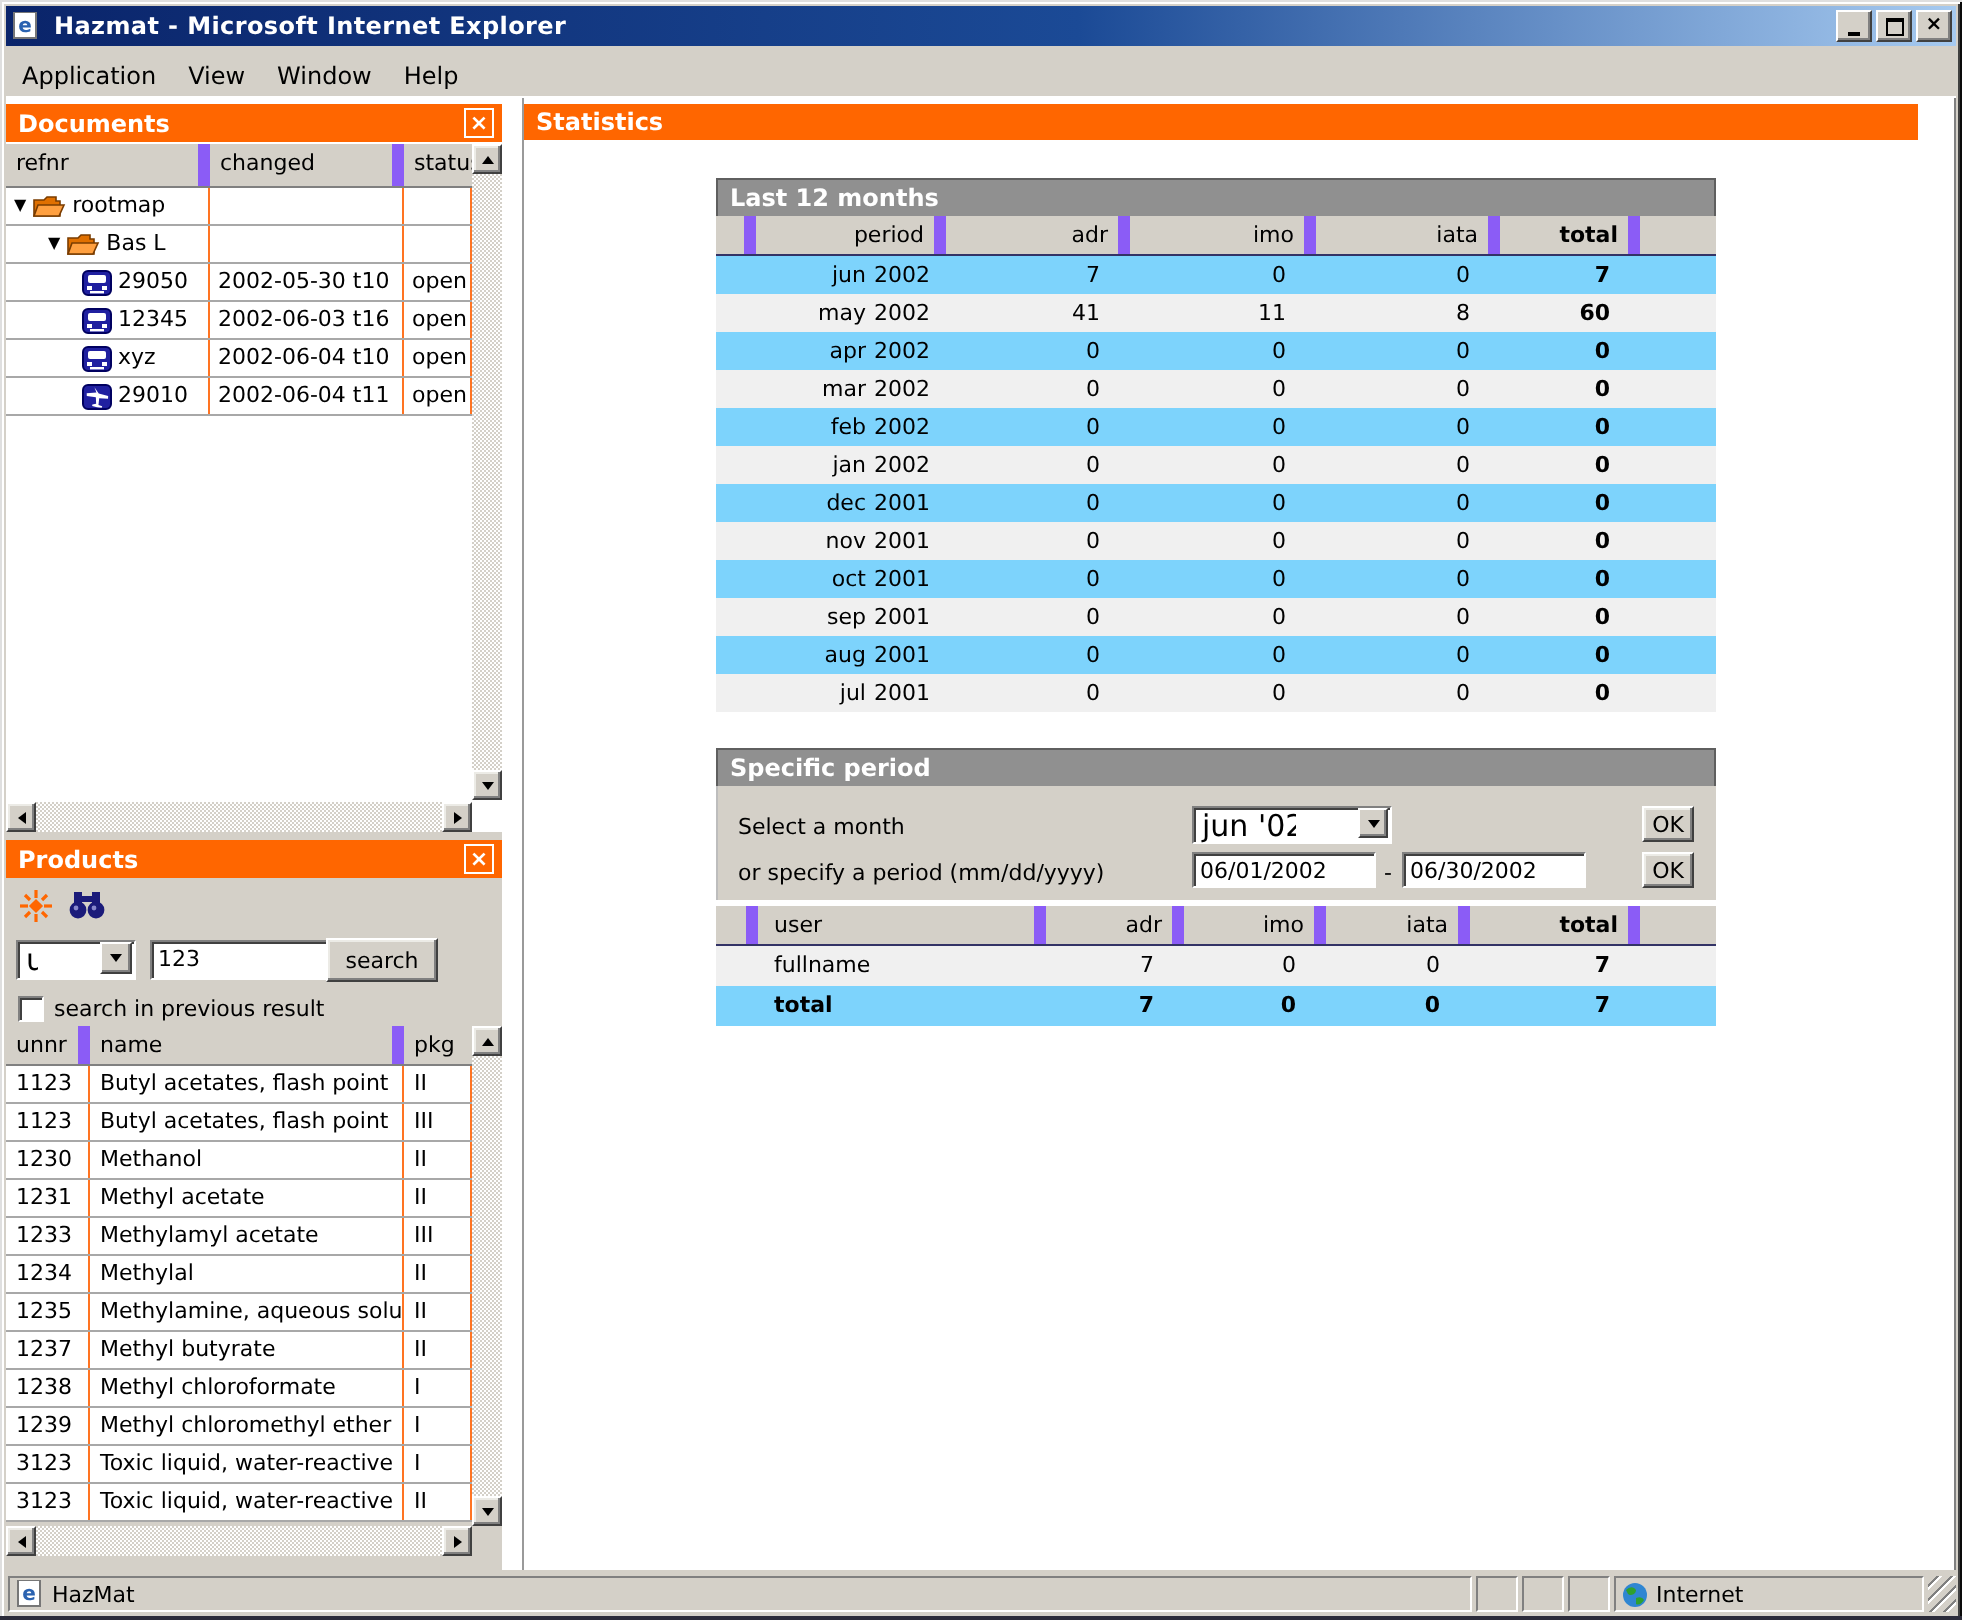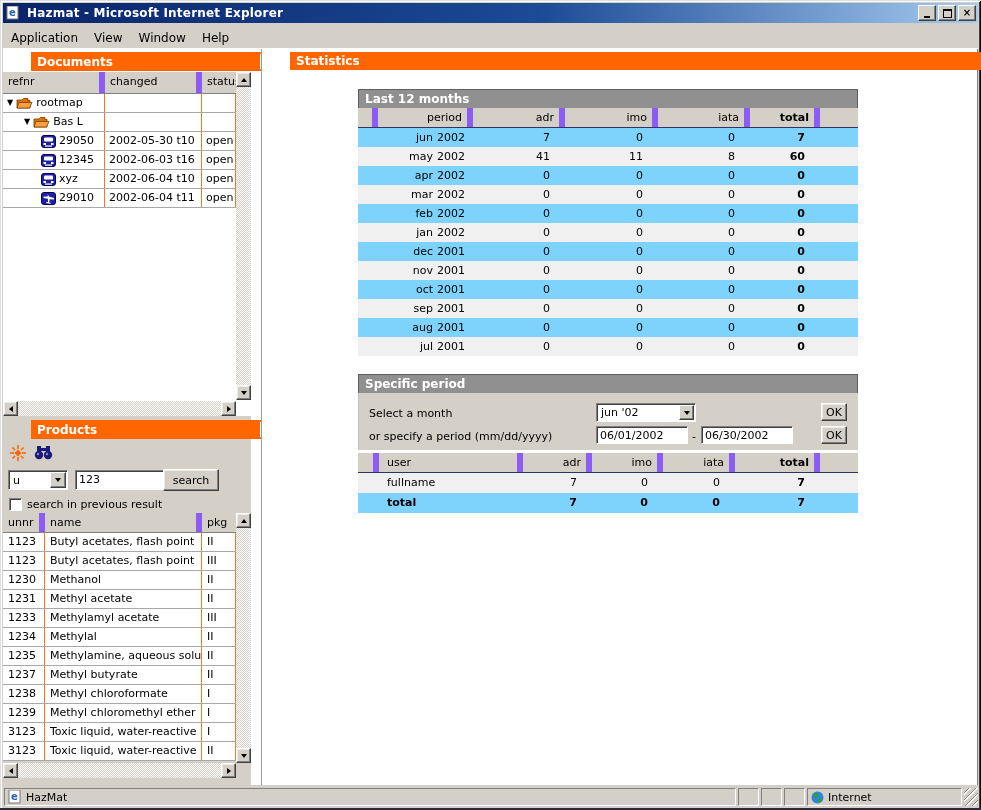--- a/index.html
+++ b/index.html
@@ -19,21 +19,21 @@
   .glyph-min{width:6px;height:2px;background:#000;margin-top:7px;}
   .glyph-max{width:7px;height:6px;border:1px solid #000;border-top:2px solid #000;}
   
   #menubar{position:absolute;left:3px;top:27px;right:3px;height:21px;background:#D4D0C8;
     display:flex;align-items:center;font-size:12px;color:#000;border-bottom:1px solid #fff;}
   .menu-item{padding:2px 8px;}
   
   #client{position:absolute;left:3px;right:3px;top:49px;bottom:25px;background:#fff;}
   
   .orange-hdr{position:absolute;background:#FF6600;color:#fff;font-weight:bold;font-size:12px;
-    display:flex;align-items:center;padding-left:6px;box-sizing:border-box;margin-left:28px;}
+    display:flex;align-items:center;padding-left:6px;box-sizing:border-box;}
   .xclose{position:absolute;right:4px;top:2px;width:13px;height:13px;border:1px solid #fff;
     color:#fff;font-size:11px;font-weight:bold;display:flex;align-items:center;justify-content:center;line-height:1;}
   
   #left-panel{position:absolute;left:0;top:0;width:248px;height:736px;background:#fff;}
   .panel-tbl-hdr{position:absolute;left:0;width:233px;background:#D4D0C8;display:flex;font-size:11px;color:#000;
     border-bottom:1px solid #808080;box-sizing:border-box;}
   .panel-tbl-hdr .hcell{padding:3px 0 0 5px;box-sizing:border-box;border-right:6px solid #8b5cf6;overflow:hidden;white-space:nowrap;height:100%;}
   .trow{display:flex;height:19px;line-height:18px;font-size:11px;border-bottom:1px solid #a8a8a8;box-sizing:border-box;background:#fff;}
   .trow .cell{box-sizing:border-box;border-right:1px solid #ff7422;overflow:hidden;white-space:nowrap;display:flex;align-items:center;}
   .doc-c1{width:102px;} .doc-c2{width:97px;padding-left:4px;} .doc-c3{width:34px;padding-left:4px;}
@@ -47,21 +47,21 @@
     background-size:2px 2px;background-position:0 0,1px 1px;}
   .sb-btn{position:absolute;width:15px;height:15px;background:#D4D0C8;border:1px solid;border-color:#fff #404040 #404040 #fff;
     box-shadow:inset -1px -1px 0 #808080, inset 1px 1px 0 #ecebe6;display:flex;align-items:center;justify-content:center;box-sizing:border-box;}
   .tri-up{width:0;height:0;border-left:3px solid transparent;border-right:3px solid transparent;border-bottom:4px solid #000;}
   .tri-down{width:0;height:0;border-left:3px solid transparent;border-right:3px solid transparent;border-top:4px solid #000;}
   .tri-left{width:0;height:0;border-top:3px solid transparent;border-bottom:3px solid transparent;border-right:4px solid #000;}
   .tri-right{width:0;height:0;border-top:3px solid transparent;border-bottom:3px solid transparent;border-left:4px solid #000;}
   
   .toolbar-icon{position:absolute;width:20px;height:20px;display:flex;align-items:center;justify-content:center;}
   .combo{position:absolute;height:20px;background:#fff;border:1px solid;border-color:#808080 #fff #fff #808080;
-    box-shadow:inset 1px 1px 0 #404040;font-size:11px;display:flex;align-items:center;box-sizing:border-box;gap:31px;}
+    box-shadow:inset 1px 1px 0 #404040;font-size:15px;display:flex;align-items:flex-start;box-sizing:border-box;gap:31px;}
   .combo .combo-text{flex:1;padding-left:4px;overflow:hidden;white-space:nowrap;}
   .combo .combo-btn{width:16px;height:16px;margin:0 1px 0 0;background:#D4D0C8;border:1px solid;border-color:#fff #404040 #404040 #fff;
     box-shadow:inset -1px -1px 0 #808080;display:flex;align-items:center;justify-content:center;box-sizing:border-box;}
   .textbox{position:absolute;height:20px;background:#fff;border:1px solid;border-color:#808080 #fff #fff #808080;
     box-shadow:inset 1px 1px 0 #404040;font-size:11px;padding:0 3px;box-sizing:border-box;line-height:18px;white-space:nowrap;overflow:hidden;}
   .push-btn{position:absolute;background:#D4D0C8;border:1px solid;border-color:#fff #404040 #404040 #fff;
     box-shadow:inset -1px -1px 0 #808080, inset 1px 1px 0 #ecebe6;font-size:11px;display:flex;align-items:center;justify-content:center;box-sizing:border-box;}
   .checkbox{width:13px;height:13px;background:#fff;border:1px solid;border-color:#808080 #fff #fff #808080;
     box-shadow:inset 1px 1px 0 #404040;box-sizing:border-box;}
   

